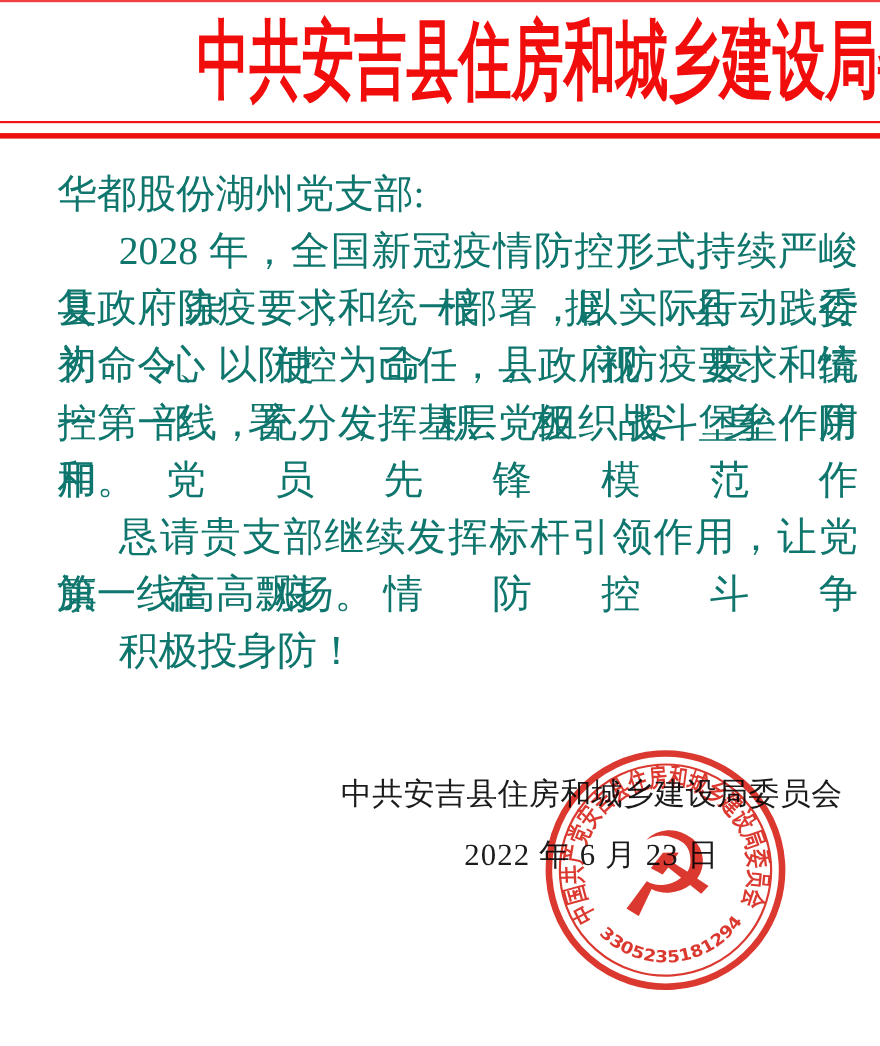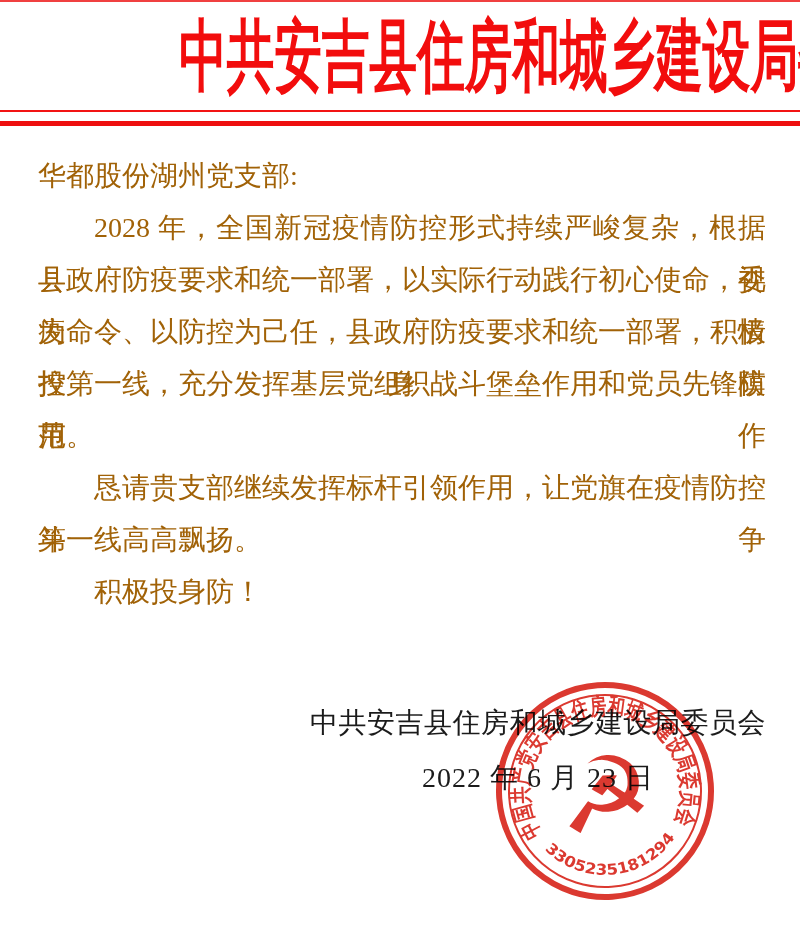--- a/index.html
+++ b/index.html
@@ -28,22 +28,22 @@
   }
   .rule-thin {
     position: absolute; top: 110px; left: 0; width: 800px; height: 2px;
     background: #f21414;
   }
   .rule-thick {
     position: absolute; top: 121px; left: 0; width: 800px; height: 5px;
     background: #ee0f0f;
   }
   .body-text {
-    position: absolute; left: 38px; top: 150px; width: 728px;
-    font-size: 28px; color: #a16207;
+    position: absolute; left: 52px; top: 150px; width: 728px;
+    font-size: 36px; color: #0f766e;
   }
   .bline { height: 52px; line-height: 52px; }
   .just { text-align: justify; text-align-last: justify; }
   .indent { text-indent: 56px; }
   .signature {
     position: absolute; top: 706px; right: 34px;
     text-align: center; font-size: 28px; color: #1b1b1b;
   }
   .signature .org { line-height: 34px; letter-spacing: 0.5px; }
   .signature .date { margin-top: 22px; line-height: 32px; letter-spacing: 1px; }

